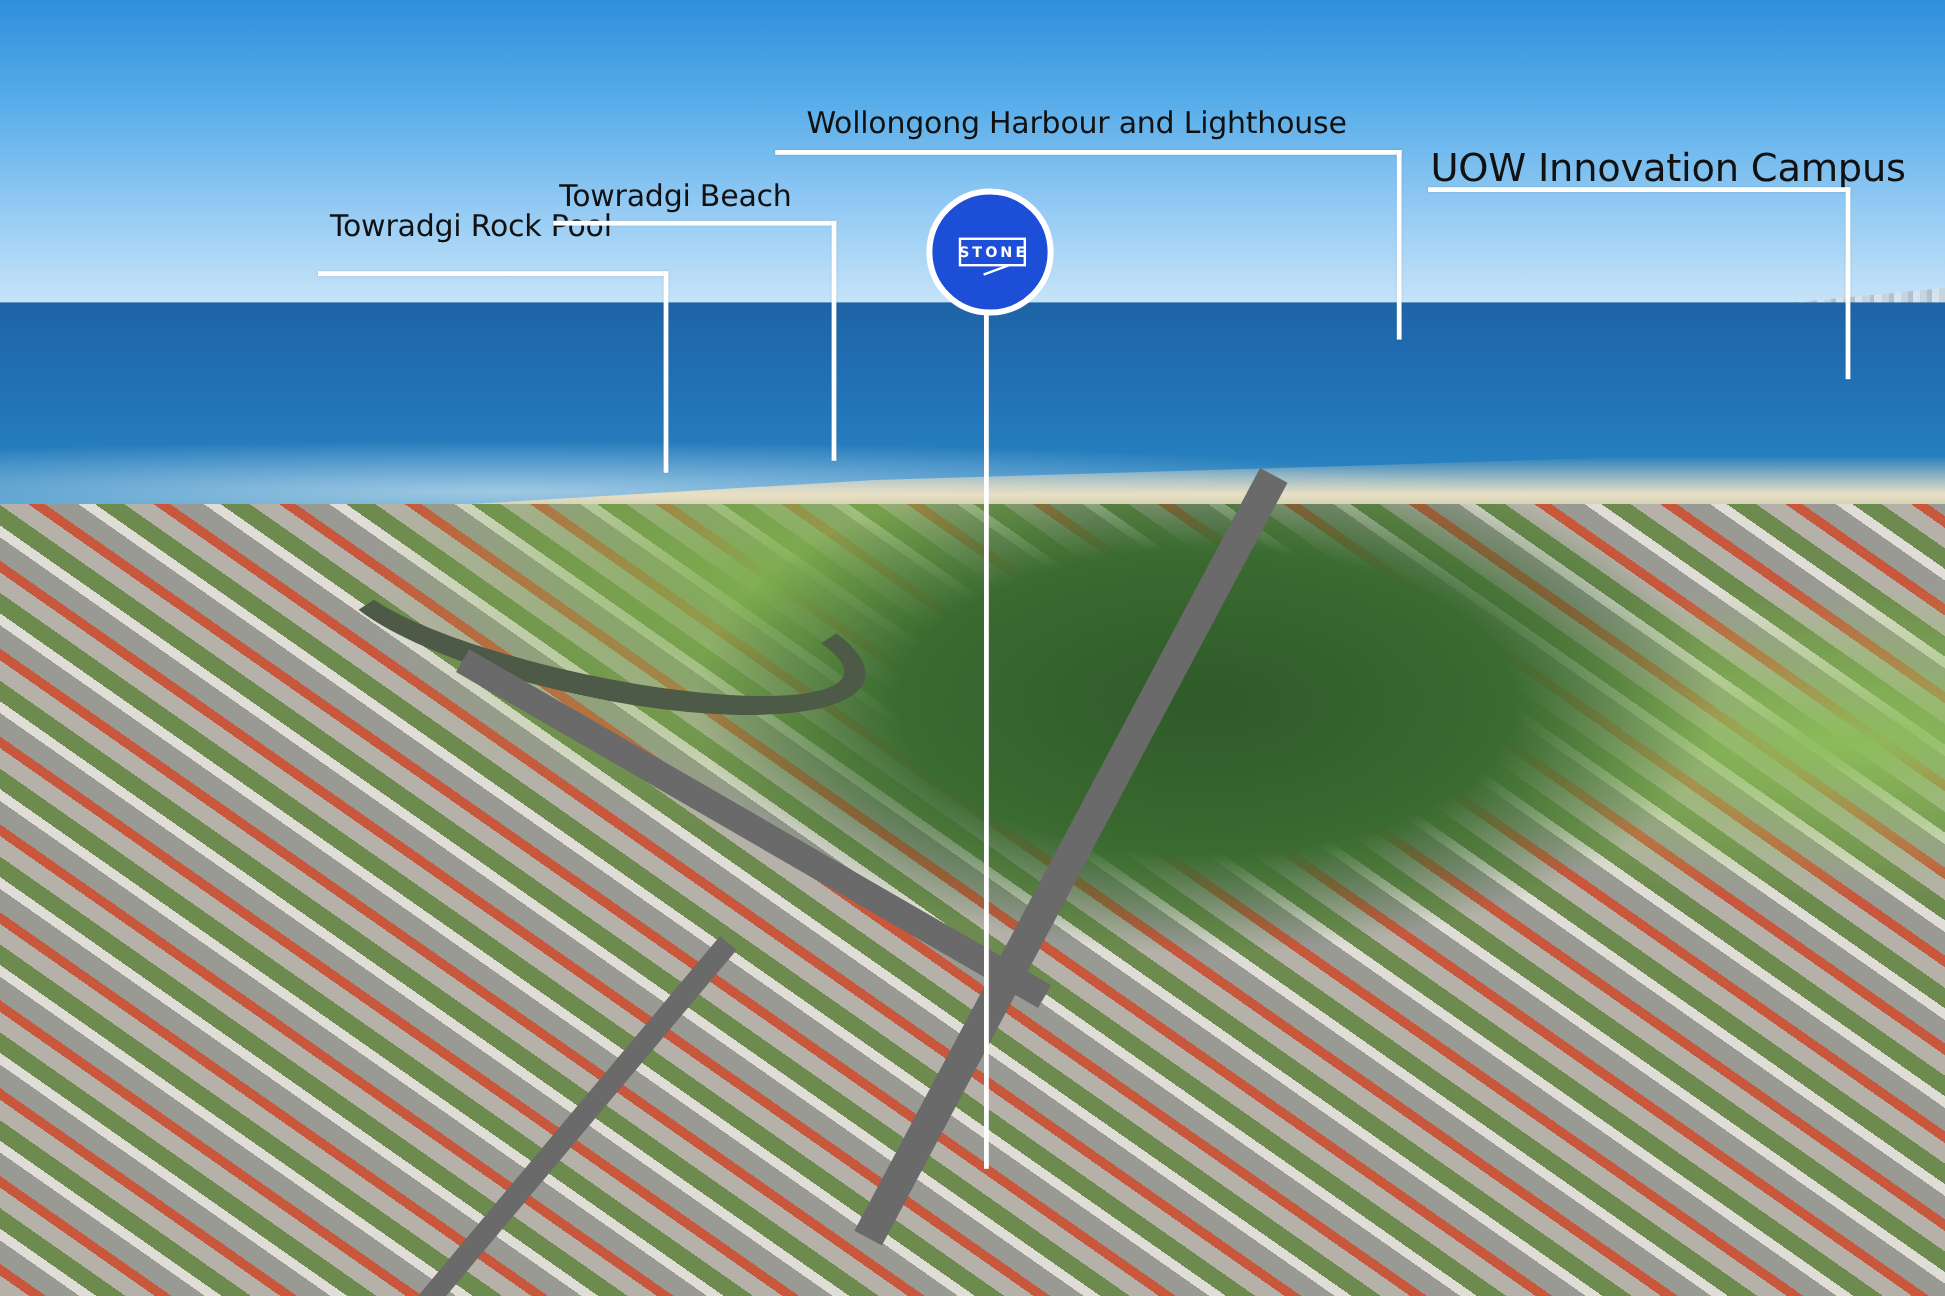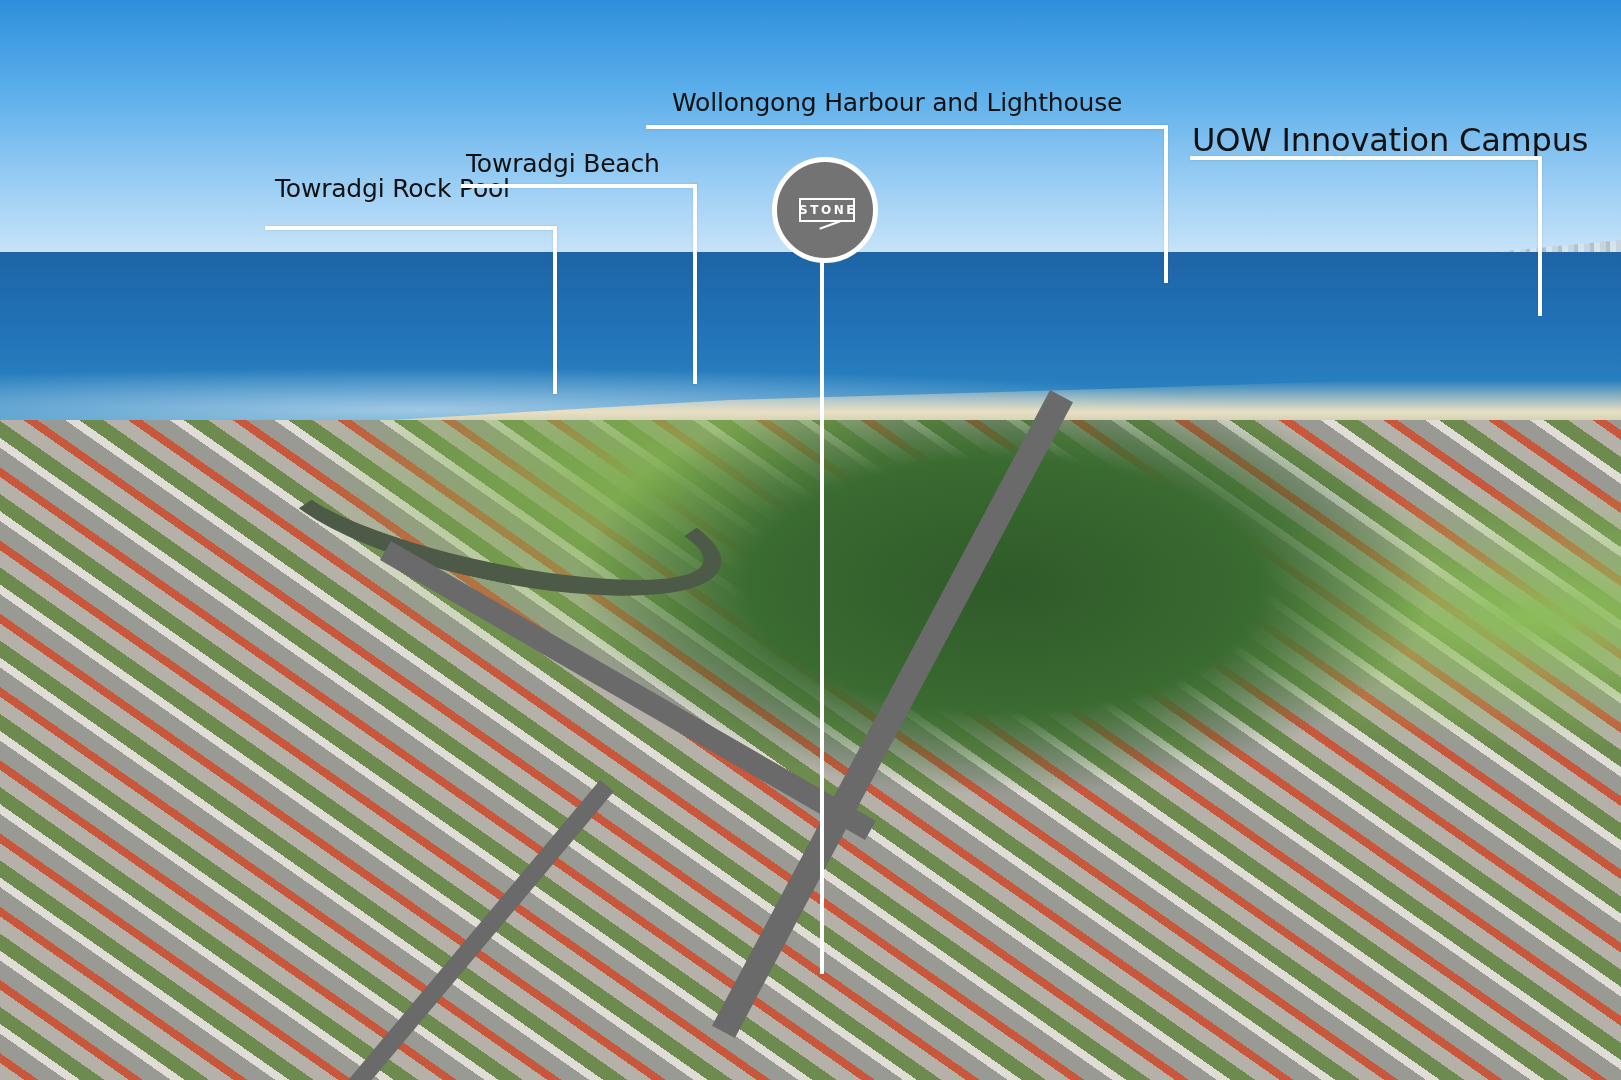--- a/index.html
+++ b/index.html
@@ -26,21 +26,21 @@
     border: 18px solid #4d5a48; border-top-color: transparent; border-left-color: transparent; transform: rotate(12deg); }
   .city { position: absolute; left: 1200px; top: 240px; width: 421px; height: 80px;
     background: repeating-linear-gradient(90deg, #c8ced6 0 6px, #a9b2bc 6px 10px, #dfe3e8 10px 16px); opacity: 0.7;
     clip-path: polygon(0 60%, 30% 35%, 60% 20%, 100% 0, 100% 100%, 0 100%); }
 
   .label { position: absolute; color: #111; font-family: "DejaVu Sans", sans-serif; white-space: nowrap; letter-spacing: -0.2px; }
   .hline { position: absolute; height: 4px; background: #ffffff; box-shadow: 0 0 2px rgba(0,0,0,0.15); }
   .vline { position: absolute; width: 4px; background: #ffffff; box-shadow: 0 0 2px rgba(0,0,0,0.15); }
 
   .logo { position: absolute; left: 772px; top: 157px; width: 106px; height: 106px; border-radius: 50%;
-    background: #737373; border: 5px solid #ffffff; box-sizing: border-box; }
+    background: #1d4ed8; border: 5px solid #ffffff; box-sizing: border-box; }
   .logo-box { position: absolute; left: 22px; top: 36px; width: 52px; height: 20px; border: 2px solid #fff;
     display: flex; align-items: center; justify-content: center; }
   .logo-text { color: #fff; font-family: "DejaVu Sans", sans-serif; font-size: 12px; font-weight: bold; letter-spacing: 2.5px; padding-left: 2px; }
   .logo-tail { position: absolute; left: 42px; top: 62px; width: 22px; height: 2px; background: #fff; transform: rotate(-20deg); }
   .logo-stem { position: absolute; left: 820px; top: 262px; width: 4px; height: 712px; background: #ffffff; }
 </style>
 </head>
 <body>
 
 <div class="scene">

